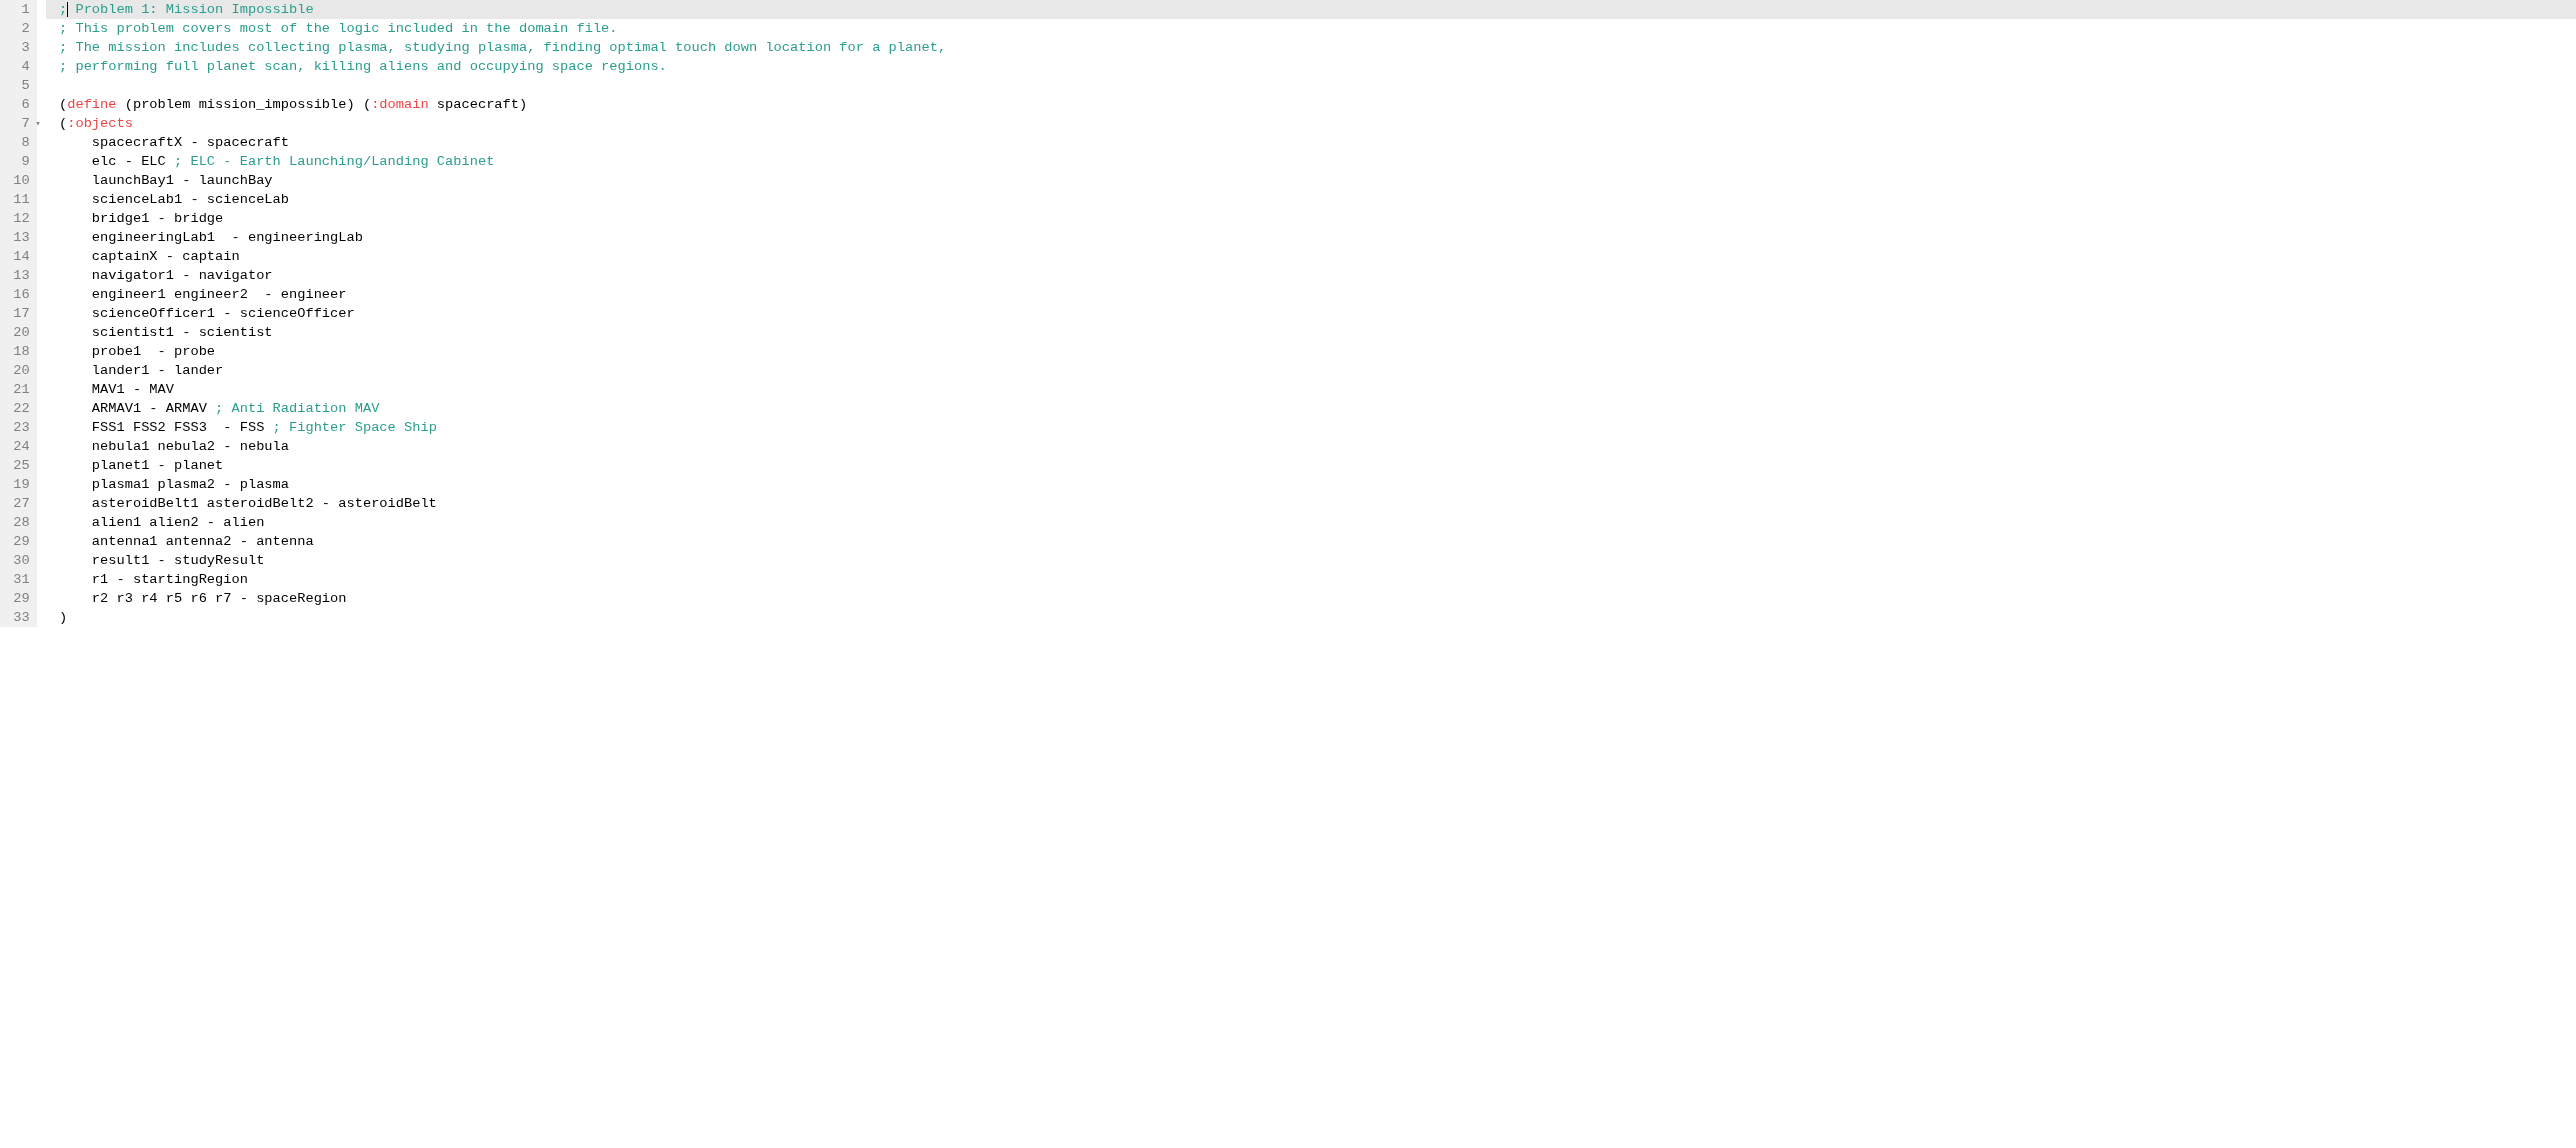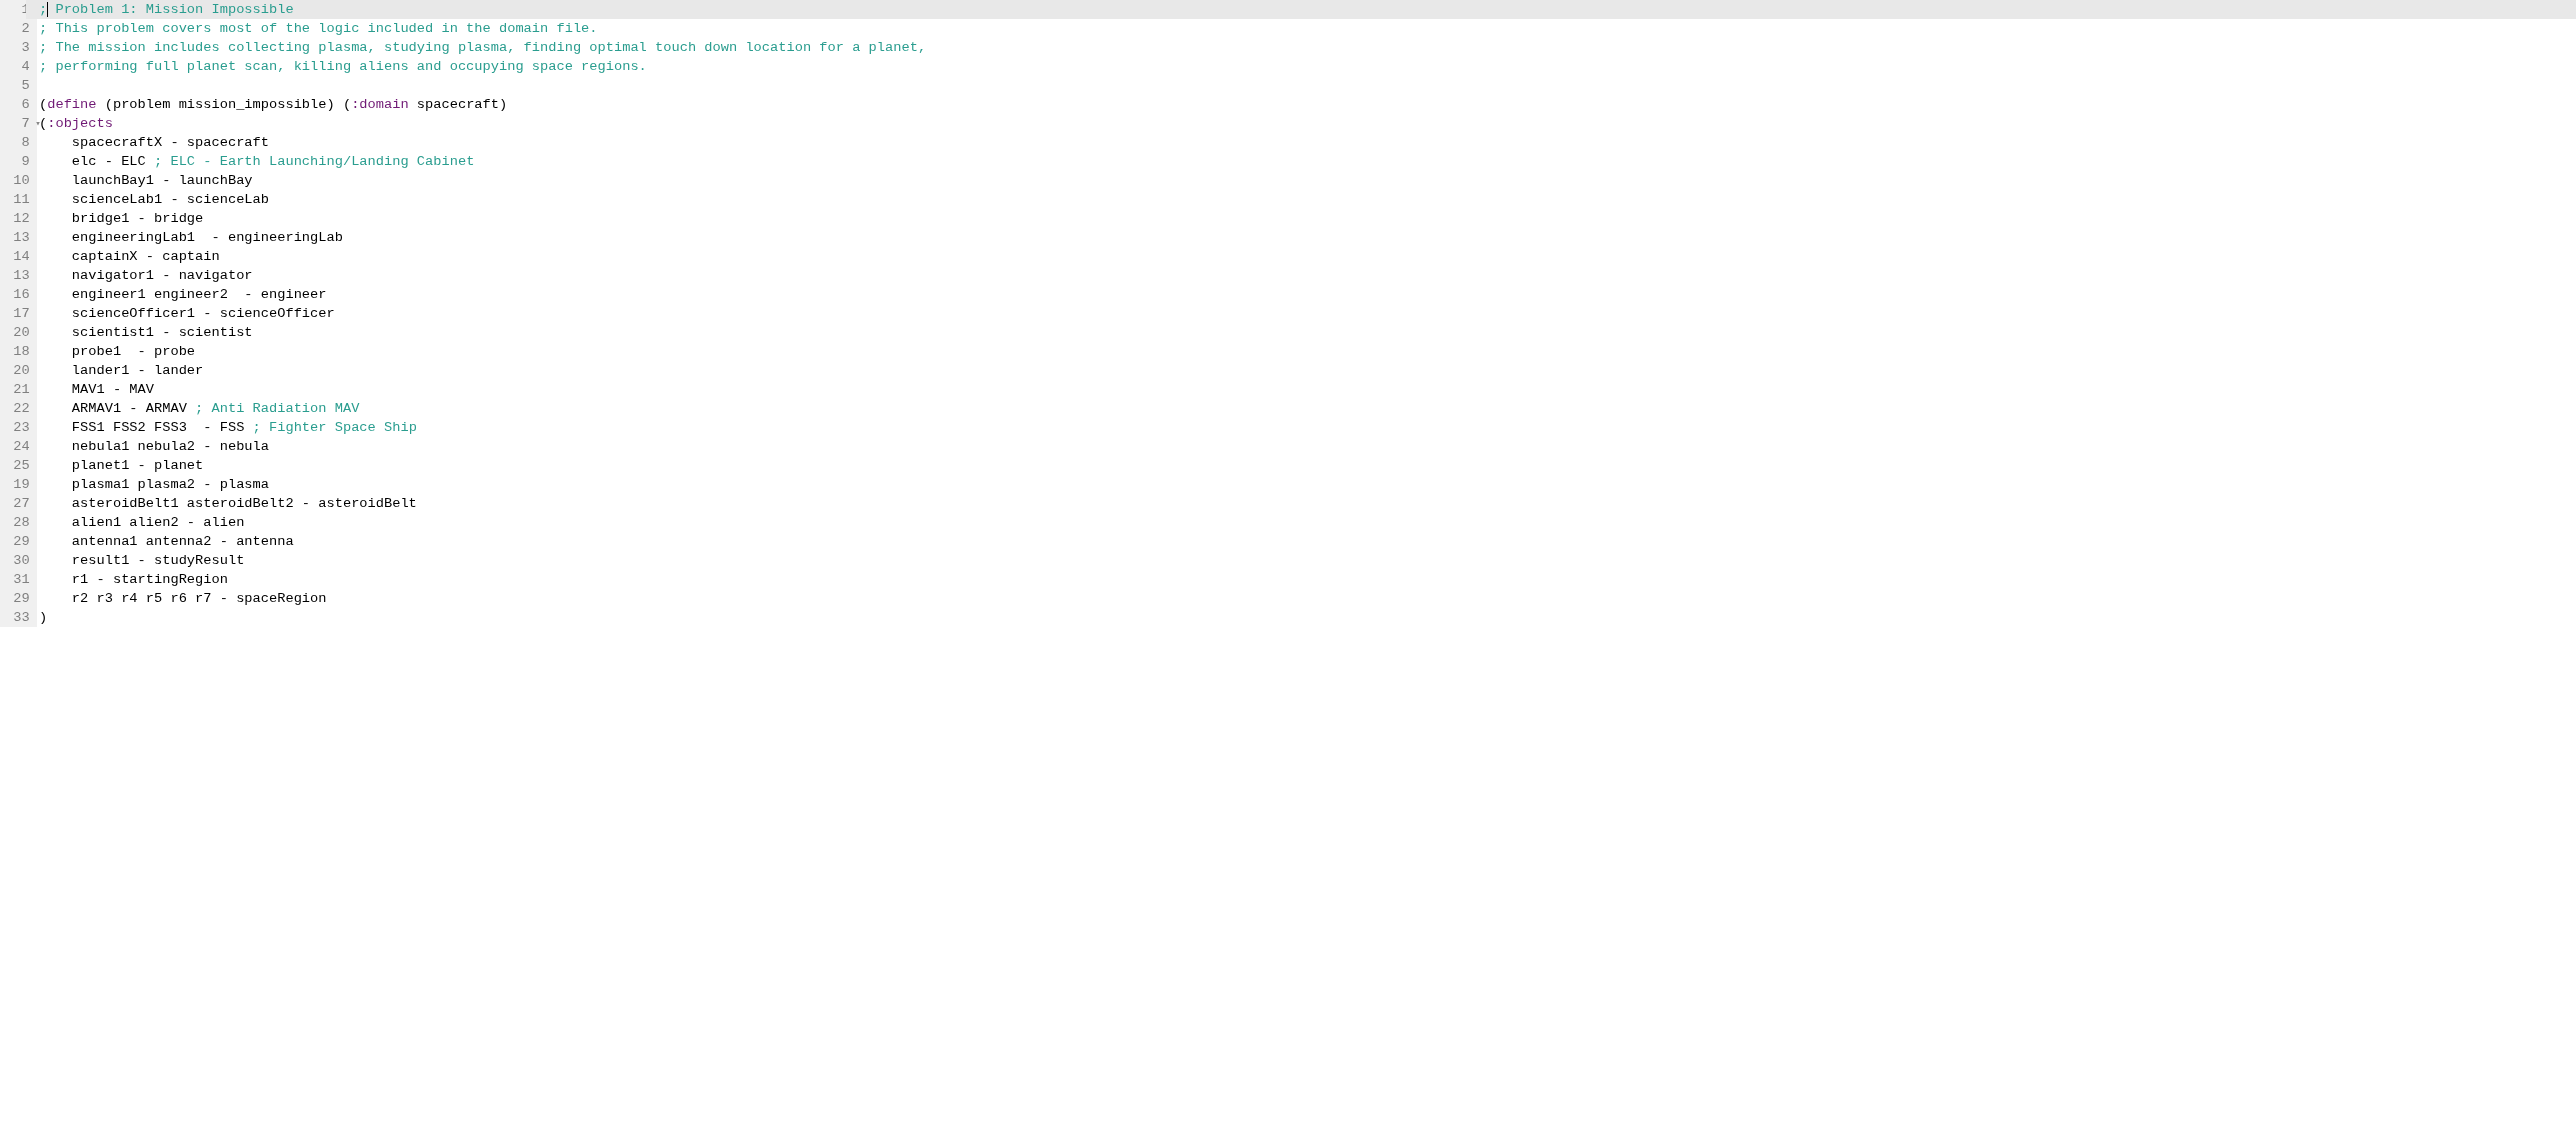--- a/index.html
+++ b/index.html
@@ -30,33 +30,33 @@
     }
     .gutter .lineno.fold::after {
       content: "▾";
       position: absolute;
       right: -11px;
       font-size: 9.1px;
       color: #888;
     }
     .code {
       flex: 1;
-      padding-left: 2px;
+      padding-left: 22px;
       white-space: pre;
     }
     .code .line {
       height: 19px;
     }
     .code .line.active {
       background: #e8e8e8;
       margin-left: -12.8px;
       padding-left: 12.8px;
     }
     .comment { color: #2a9d8f; }
-    .keyword { color: #701a75; }
+    .keyword { color: #ef4444; }
     .plain { color: #000000; }
     .cursor {
       display: inline-block;
       width: 0.9px;
       height: 14.6px;
       background: #000;
       vertical-align: middle;
       margin-right: -0.9px;
     }
   </style>

